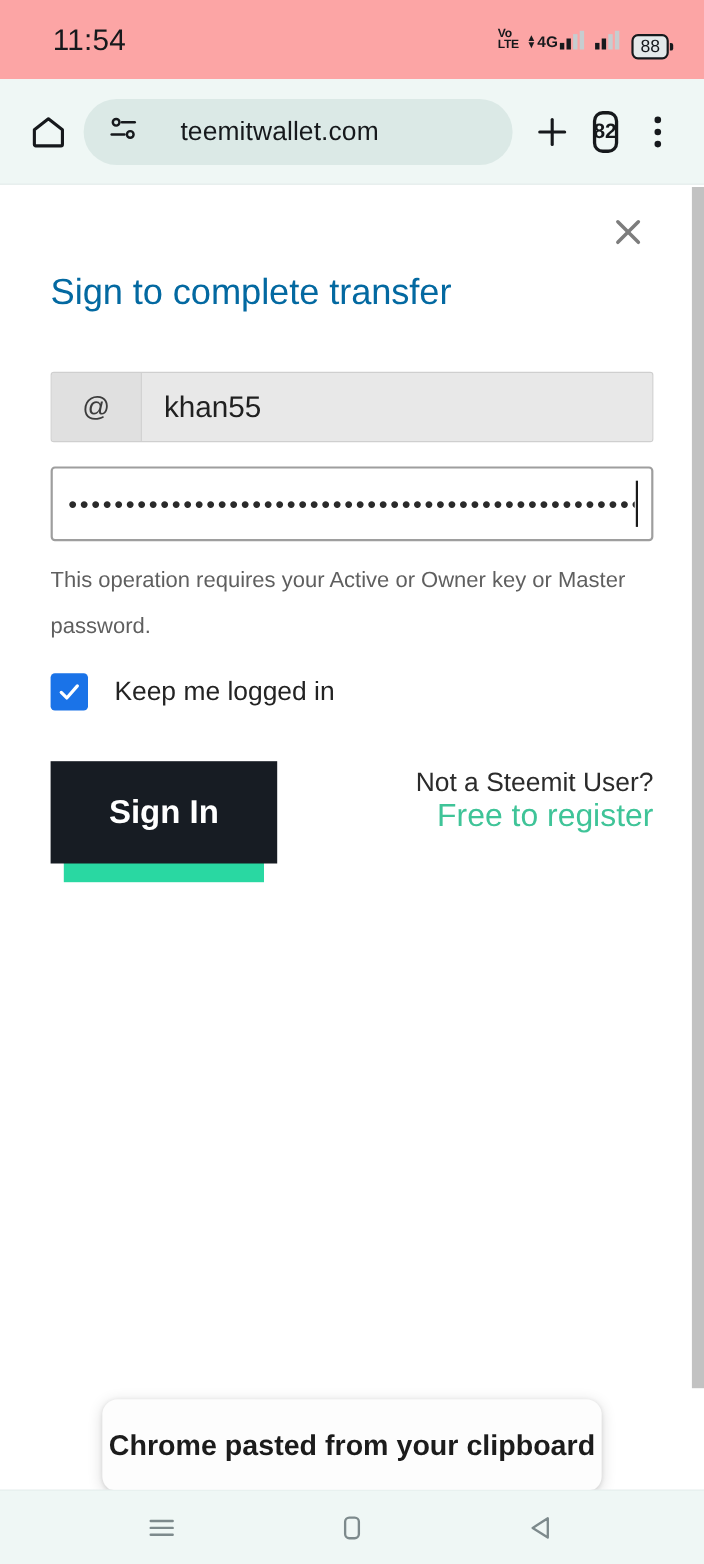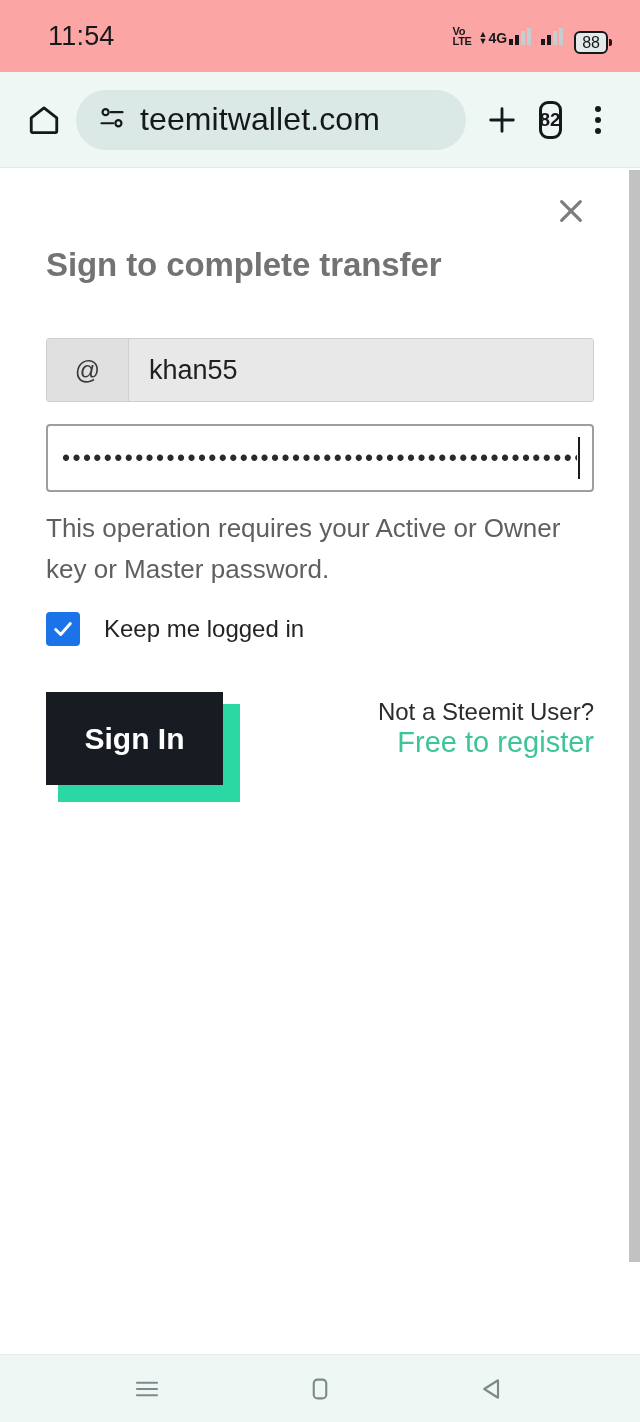--- a/index.html
+++ b/index.html
@@ -115,24 +115,25 @@
     background: #dbe9e6;
     border-radius: 32px;
     display: flex;
     align-items: center;
     padding: 0 22px;
     margin: 0 12px 0 8px;
     gap: 14px;
     overflow: hidden;
   }
   .url-text {
-    font-size: 32px;
+    font-size: 24px;
     color: #16191c;
     white-space: nowrap;
     letter-spacing: 0.1px;
+    margin-left: 24px;
   }
   .tabcount {
     width: 23px; height: 38px;
     border: 3px solid #16191c;
     border-radius: 9px;
     display: flex; align-items: center; justify-content: center;
     font-size: 19px; font-weight: 700; color: #16191c;
   }
   .kebab { display: flex; flex-direction: column; gap: 5px; align-items: center; }
   .kebab span { width: 6px; height: 6px; border-radius: 50%; background: #16191c; }
@@ -161,22 +162,22 @@
     padding-top: 22px;
     padding-right: 2px;
   }
   .close-x {
     width: 42px; height: 42px;
     display: flex; align-items: center; justify-content: center;
   }
 
   .title {
     font-size: 33px;
-    font-weight: 700;
-    color: #737373;
+    font-weight: 400;
+    color: #0369a1;
     margin-top: 14px;
     letter-spacing: -0.1px;
   }
 
   .field-user {
     margin-top: 54px;
     height: 64px;
     display: flex;
     border: 1px solid #cfcfcf;
     background: #e8e8e8;
@@ -223,21 +224,21 @@
   .caret {
     width: 2px;
     height: 42px;
     background: #1a1a1a;
     flex: 0 0 auto;
     margin-left: 1px;
   }
 
   .hint {
     margin-top: 16px;
-    font-size: 26px;
+    font-size: 20px;
     line-height: 41px;
     color: #5f5f5f;
   }
 
   .checkrow {
     margin-top: 22px;
     display: flex;
     align-items: center;
     gap: 24px;
   }
@@ -262,21 +263,21 @@
   .btn-wrap { position: relative; width: 188px; height: 104px; }
   .btn-shadow {
     position: absolute;
     left: 12px; top: 12px;
     width: 182px; height: 98px;
     background: #29d8a2;
   }
   .signin-btn {
     position: absolute;
     left: 0; top: 0;
-    width: 177px; height: 93px;
+    width: 206px; height: 93px;
     background: #171c23;
     border: none;
     color: #ffffff;
     font-size: 30px;
     font-weight: 700;
     font-family: "Liberation Sans", sans-serif;
     cursor: pointer;
   }
   .register-box { text-align: right; padding-top: 6px; }
   .reg-q { font-size: 24px; color: #2b2b2b; }
@@ -435,20 +436,23 @@
         <button class="signin-btn">Sign In</button>
       </div>
       <div class="register-box">
         <div class="reg-q">Not a Steemit User?</div>
         <a class="reg-link" href="#">Free to register</a>
       </div>
     </div>
 
   </div>
 
+  <div class="toast">
+    <span class="toast-text">Chrome pasted from your clipboard</span>
+  </div>
 </div>
 
 <div class="navbar">
   <div class="nav-btn">
     <svg width="30" height="30" viewBox="0 0 24 24" fill="none" stroke="#7d8a8c" stroke-width="1.7" stroke-linecap="round">
       <line x1="4" y1="7" x2="20" y2="7"></line>
         <line x1="4" y1="12" x2="20" y2="12"></line>
         <line x1="4" y1="17" x2="20" y2="17"></line>
     </svg>
   </div>

